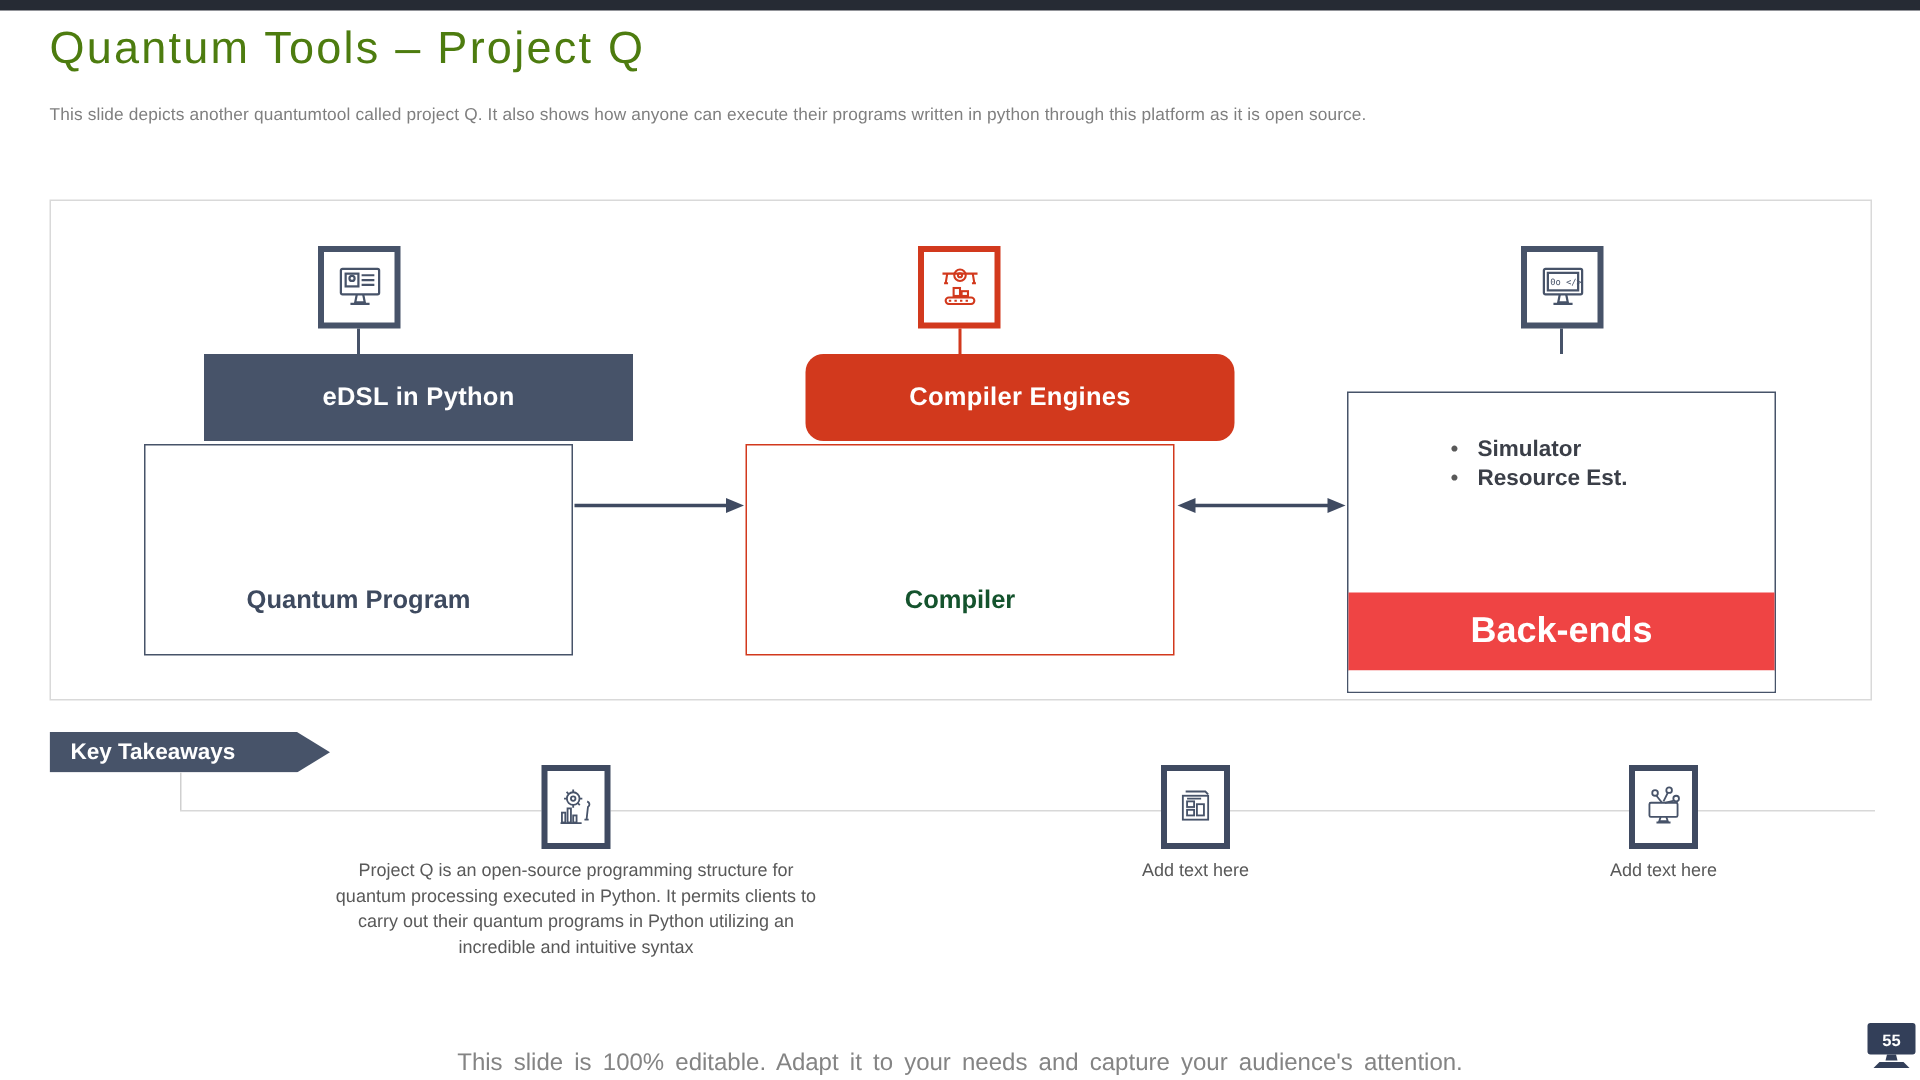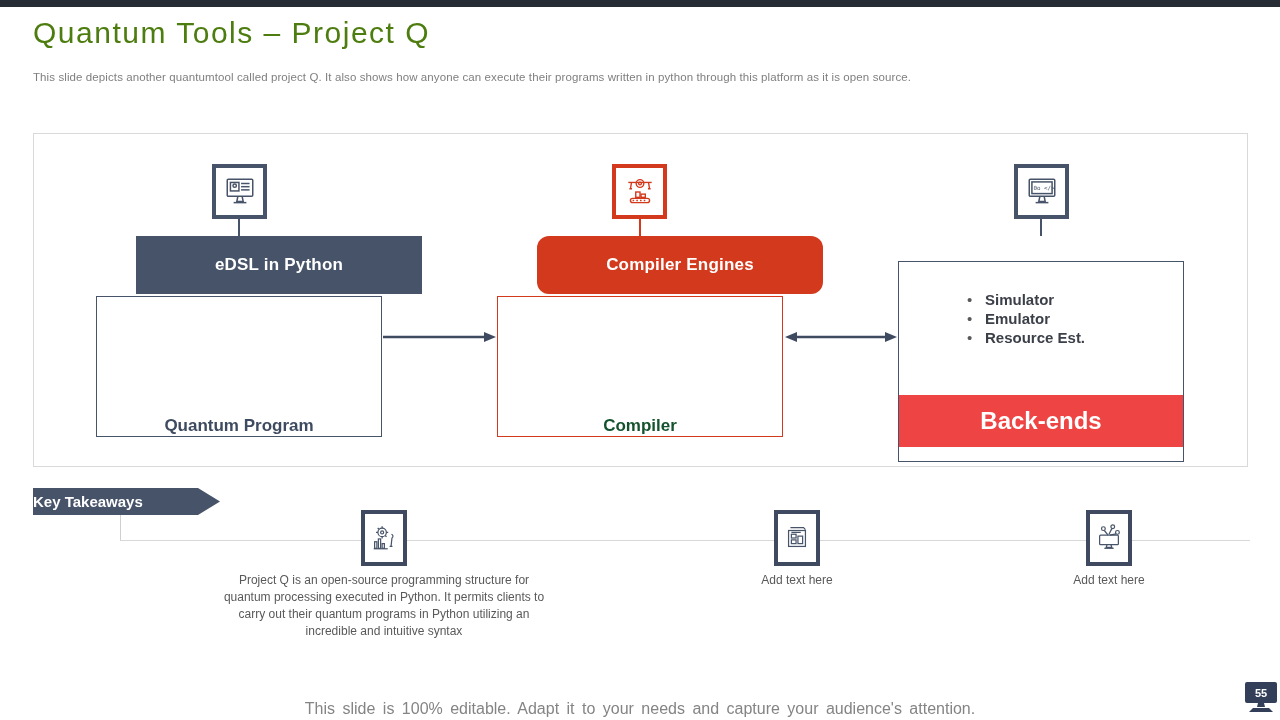--- a/index.html
+++ b/index.html
@@ -43,20 +43,21 @@
     top:236px; width:286px; height:58px;
     display:flex; align-items:center; justify-content:center;
     font-size:17px; font-weight:bold; color:#ffffff; letter-spacing:0.2px;margin-left:40px;
   }
   .col-header.navy { background:#475369; }
   .col-header.red  { background:#d2391d;border-radius:12px; }
 
   .col-body {
     top:296px; width:286px; height:141px; background:#ffffff;
     display:flex; align-items:flex-end; justify-content:center;
+    padding-bottom:26px;
     font-size:17px; font-weight:bold;
   }
   .col-body.navy { border:1px solid #475369; color:#3e4a5f; }
   .col-body.red  { border:1px solid #d2391d; color:#14532d; }
 
   .backends-box {
     left:898px; top:236px; width:286px; height:201px;
     border:1px solid #475369; background:#ffffff;
     display:flex; flex-direction:column;margin-top:25px;
   }
@@ -77,20 +78,21 @@
     font-size:24px; font-weight:bold; color:#ffffff;text-align:right;
   }
   .backends-strip { flex:1; background:#ffffff; }
 
   .arrow-svg { top:329px; }
 
   .kt-banner {
     left:33px; top:488px; width:187px; height:27px; background:#475369;
     clip-path:polygon(0 0, calc(100% - 22px) 0, 100% 50%, calc(100% - 22px) 100%, 0 100%);
     display:flex; align-items:center;
+    padding-left:14px;
     font-size:15px; font-weight:bold; color:#ffffff;
   }
   .kt-vline { left:120px; top:515px; width:1px; height:25px; background:#cfcfcf; }
   .kt-hline { left:120px; top:540px; width:1130px; height:1px; background:#d8d8d8; }
 
   .kt-iconbox {
     top:510px; width:46px; height:56px; background:#ffffff;
     border:4px solid #3f4a61;
     display:flex; align-items:center; justify-content:center;
   }
@@ -167,21 +169,20 @@
     <rect x="6.5" y="6.5" width="19" height="11"></rect>
     <text x="8" y="14" font-size="5.5" stroke="none" fill="#475369" font-family="'DejaVu Sans Mono', monospace">0o &lt;/&gt;</text>
     <path d="M14 20 L13 25 L19 25 L18 20"></path>
     <line x1="10" y1="26" x2="22" y2="26"></line>
   </svg>
 </div>
 <div class="abs vconn navy" style="left:1040px;"></div>
 <div class="abs backends-box">
   <ul class="backends-list">
     <li>Simulator</li>
-    <li>Emulator</li>
     <li>Resource Est.</li>
   </ul>
   <div class="backends-bar">Back-ends</div>
   <div class="backends-strip"></div>
 </div>
 
 <div class="abs kt-banner">Key Takeaways</div>
 <div class="abs kt-vline"></div>
 <div class="abs kt-hline"></div>
 

